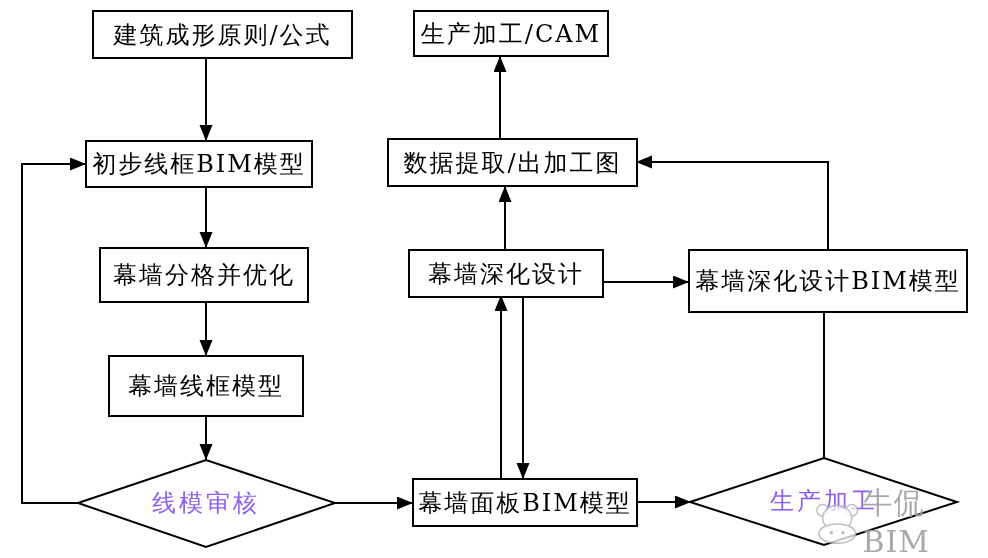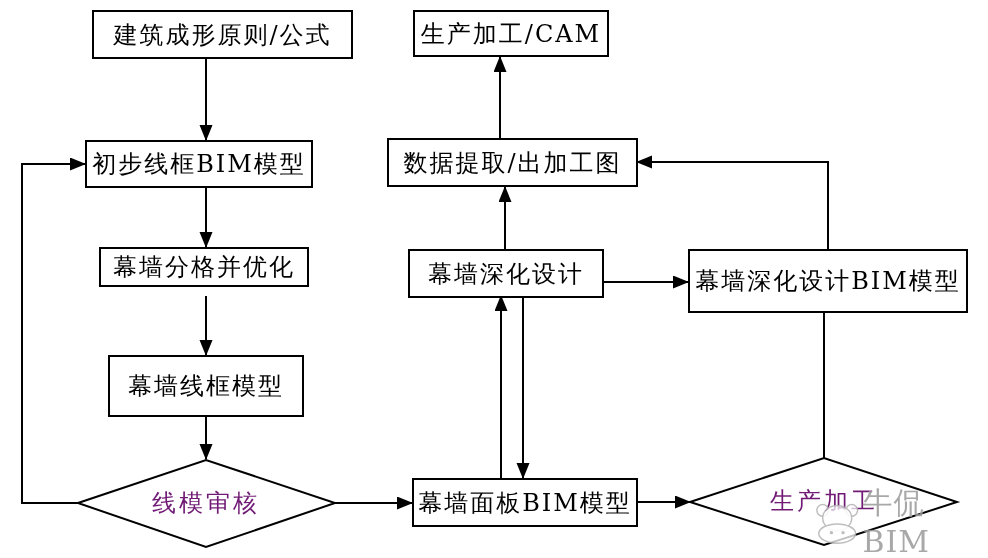--- a/index.html
+++ b/index.html
@@ -28,21 +28,21 @@
     color: #000000;
     letter-spacing: 2px;
     white-space: nowrap;
   }
   .diamond-label {
     position: absolute;
     display: flex;
     align-items: center;
     justify-content: center;
     font-size: 24px;
-    color: #701a75;
+    color: #8b5cf6;
     letter-spacing: 3px;
     white-space: nowrap;
     background: transparent;
   }
   .watermark {
     position: absolute;
     left: 812px;
     top: 483px;
     display: flex;
     align-items: center;
@@ -84,21 +84,21 @@
     <path d="M824,458 L824,297" stroke="#000" stroke-width="2" fill="none" marker-end="url(#arrow)"></path>
 
     <polygon points="78,503 206,460 335,503 206,547" fill="#ffffff" stroke="#000000" stroke-width="2"></polygon>
     <polygon points="690,502 824,458 957,502 824,545" fill="#ffffff" stroke="#000000" stroke-width="2"></polygon>
   </svg>
 
   <div class="node" style="left:92px; top:10px; width:261px; height:49px;">建筑成形原则/公式</div>
 
   <div class="node" style="left:85px; top:140px; width:228px; height:48px;">初步线框BIM模型</div>
 
-  <div class="node" style="left:99px; top:247px; width:210px; height:40px;">幕墙分格并优化</div>
+  <div class="node" style="left:99px; top:247px; width:210px; height:56px;">幕墙分格并优化</div>
 
   <div class="node" style="left:108px; top:355px; width:196px; height:62px;">幕墙线框模型</div>
 
   <div class="node" style="left:413px; top:10px; width:196px; height:47px;">生产加工/CAM</div>
 
   <div class="node" style="left:408px; top:249px; width:196px; height:49px;">幕墙深化设计</div>
 
   <div class="node" style="left:387px; top:138px; width:251px; height:49px;">数据提取/出加工图</div>
 
   <div class="node" style="left:688px; top:249px; width:280px; height:64px;">幕墙深化设计BIM模型</div>

